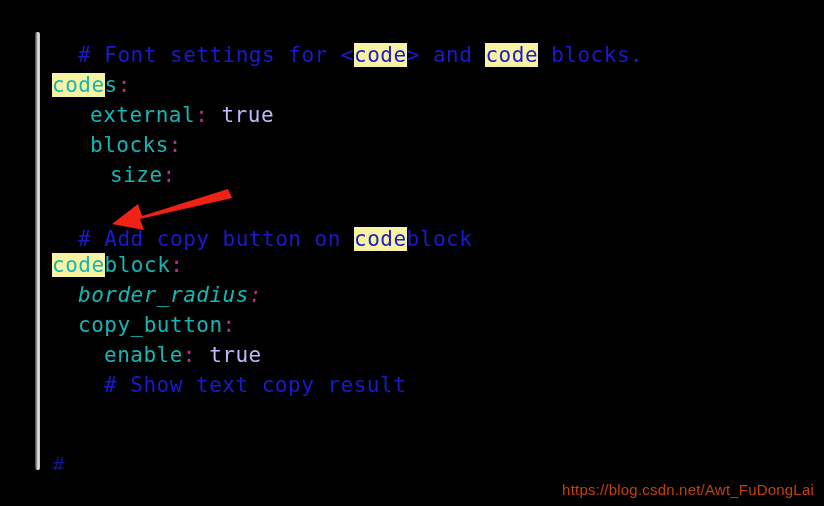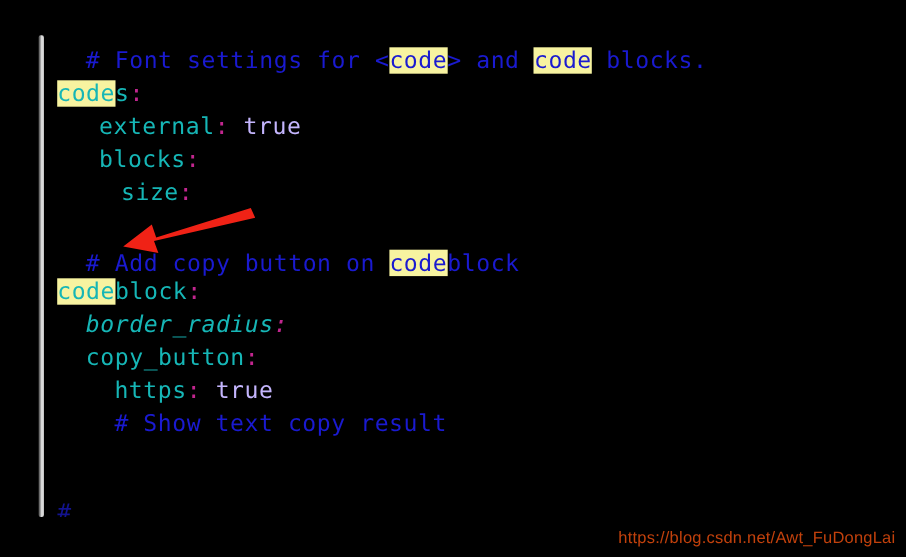--- a/index.html
+++ b/index.html
@@ -100,21 +100,21 @@
   <div id="code">
       <div class="line" style="left: 78px; top: 40px;"><span class="cmt"># Font settings for &lt;</span><span class="hl-cmt">code</span><span class="cmt">&gt; and </span><span class="hl-cmt">code</span><span class="cmt"> blocks.</span></div>
       <div class="line" style="left: 52px; top: 70px;"><span class="hl-key">code</span><span class="key">s</span><span class="colon">:</span></div>
       <div class="line" style="left: 90px; top: 100px;"><span class="key">external</span><span class="colon">:</span><span class="key"> </span><span class="val">true</span></div>
       <div class="line" style="left: 90px; top: 130px;"><span class="key">blocks</span><span class="colon">:</span></div>
       <div class="line" style="left: 90px; top: 160px; margin-left: 20px;"><span class="key">size</span><span class="colon">:</span></div>
       <div class="line" style="left: 78px; top: 224px;"><span class="cmt"># Add copy button on </span><span class="hl-cmt">code</span><span class="cmt">block</span></div>
       <div class="line" style="left: 52px; top: 250px;"><span class="hl-key">code</span><span class="key">block</span><span class="colon">:</span></div>
       <div class="line" style="left: 78px; top: 280px; font-style: italic;"><span class="key">border_radius</span><span class="colon">:</span></div>
       <div class="line" style="left: 78px; top: 310px;"><span class="key">copy_button</span><span class="colon">:</span></div>
-      <div class="line" style="left: 104px; top: 340px;"><span class="key">https</span><span class="colon">:</span><span class="key"> </span><span class="val">true</span></div>
+      <div class="line" style="left: 104px; top: 340px;"><span class="key">enable</span><span class="colon">:</span><span class="key"> </span><span class="val">true</span></div>
       <div class="line" style="left: 104px; top: 370px;"><span class="cmt"># Show text copy result</span></div>
     </div>
 
   <div id="bottom-glyph">#</div>
 
   <svg id="arrow" viewBox="0 0 140 55" xmlns="http://www.w3.org/2000/svg">
     <polygon points="128,9 42,36 38,24 12,44 44,50 40,39 132,18" fill="#f02216"></polygon>
   </svg>
 
   <div id="watermark">https://blog.csdn.net/Awt_FuDongLai</div>

